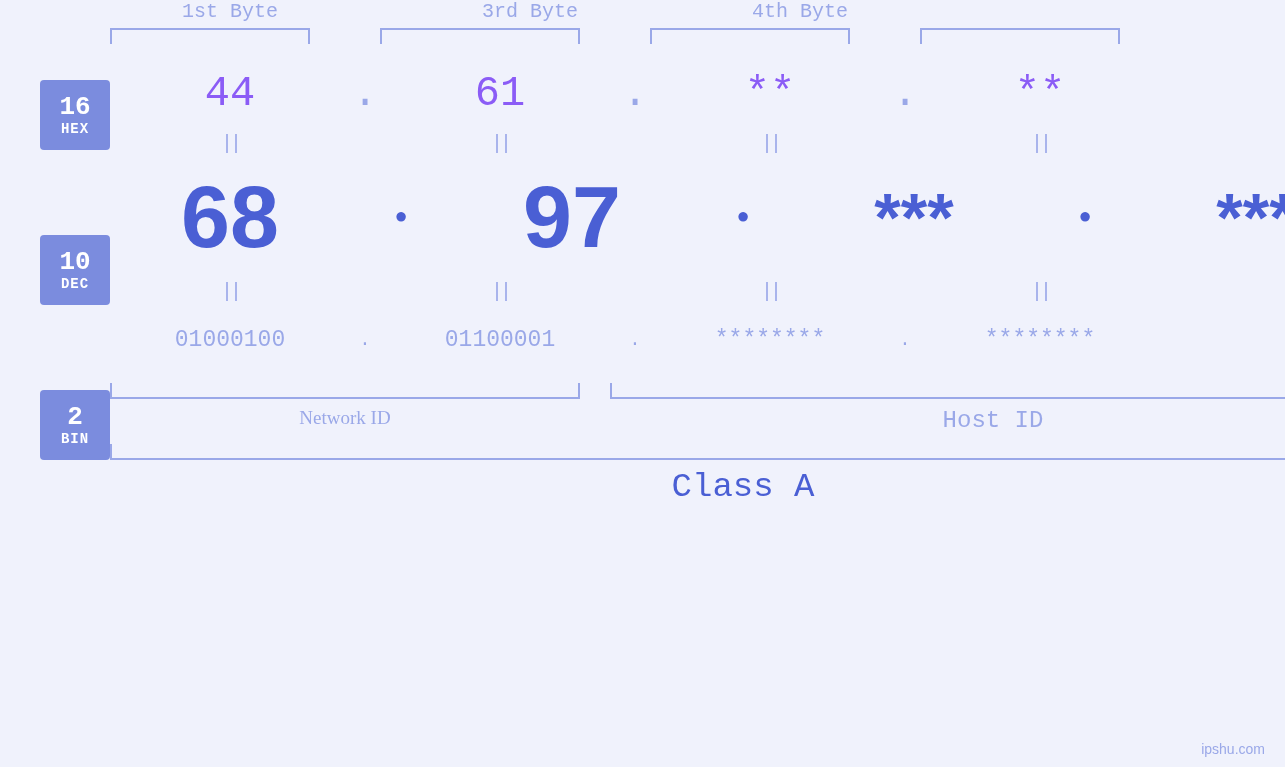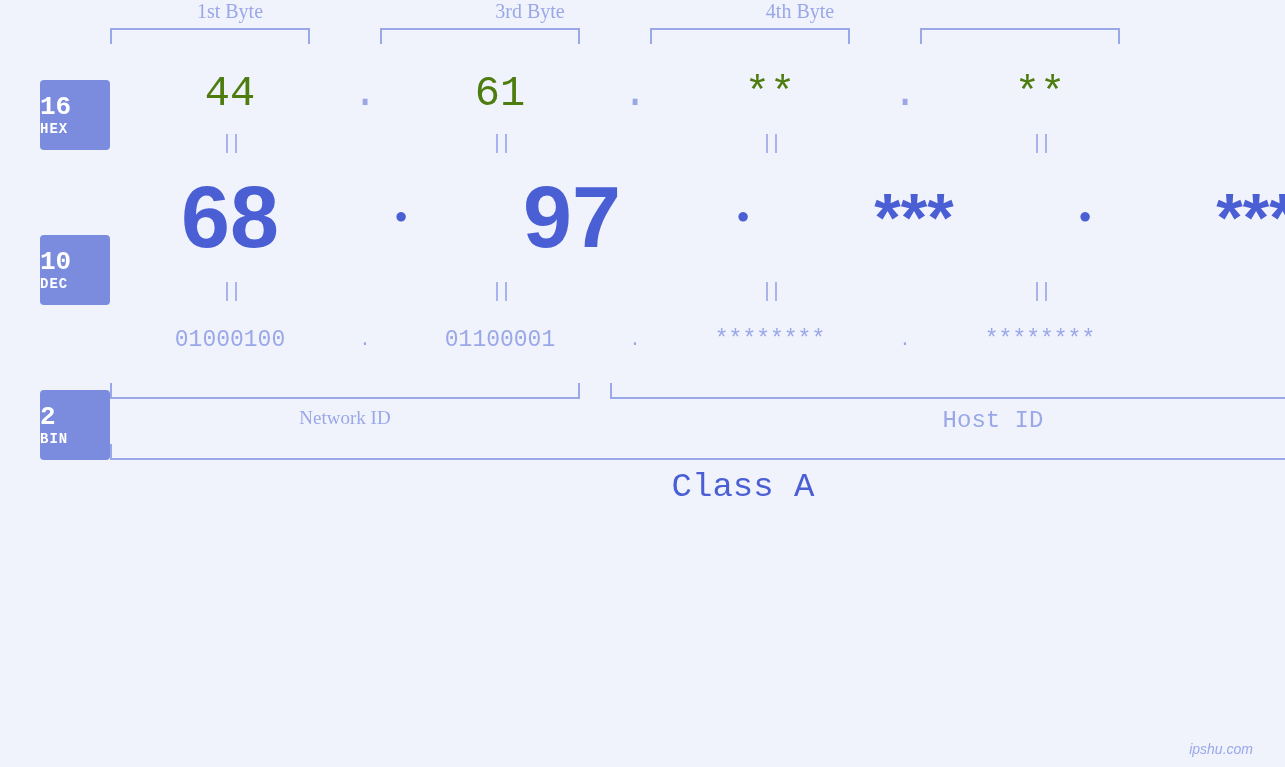--- a/index.html
+++ b/index.html
@@ -13,21 +13,21 @@
       position: relative;
     }
 
     .badge {
       background-color: #7b8cde;
       color: white;
       width: 70px;
       height: 70px;
       display: flex;
       flex-direction: column;
-      align-items: flex-start;
+      align-items: center;
       justify-content: center;
       border-radius: 4px;
       margin-bottom: 60px;
     }
 
     .badge-number {
       font-size: 26px;
       font-weight: bold;
       line-height: 1.1;
     }
@@ -35,25 +35,24 @@
     .badge-label {
       font-size: 14px;
       font-weight: bold;
       letter-spacing: 1px;
     }
 
     
     .watermark {
       position: absolute;
       bottom: 10px;
-      right: 32px;
+      right: 20px;
       color: #9aa8e8;
       font-size: 14px;
       font-family: Arial, sans-serif;
-      font-style: italic;
     }
 
     
     .layout {
       display: flex;
       width: 1285px;
       height: 700px;
       padding-left: 40px;
     }
 
@@ -85,21 +84,21 @@
     .headers-row {
       display: flex;
       margin-bottom: 5px;
     }
 
     .hdr {
       width: 240px;
       text-align: center;
       color: #9aa8e8;
       font-size: 20px;
-      font-family: Liberation Serif, serif;
+      font-family: Liberation Mono, monospace;
     }
 
     .hdr-spacer {
       width: 30px;
     }
 
     .top-brackets {
       display: flex;
       margin-bottom: 15px;
     }
@@ -157,21 +156,21 @@
       width: 240px;
     }
 
     .sep-cell {
       width: 30px;
       display: flex;
       align-items: center;
       justify-content: center;
     }
 
-    .txt-hex { font-size: 42px; color: #4d7c0f; font-family: 'Courier New', monospace; }
+    .txt-hex { font-size: 42px; color: #8b5cf6; font-family: 'Courier New', monospace; }
     .txt-dec { font-size: 88px; color: #4a5fd4; font-family: Arial, sans-serif; font-weight: bold; }
     .txt-bin { font-size: 23px; color: #9aa8e8; font-family: 'Courier New', monospace; }
     .sep-hex { font-size: 42px; color: #9aa8e8; }
     .sep-dec { font-size: 18px; color: #4a5fd4; font-weight: bold; }
     .sep-bin { font-size: 19px; color: #9aa8e8; }
     .txt-eq { font-size: 20px; color: #9aa8e8; letter-spacing: -3px; width: 240px; text-align: center; }
 
     
     .bottom-section {
       margin-top: 8px;

